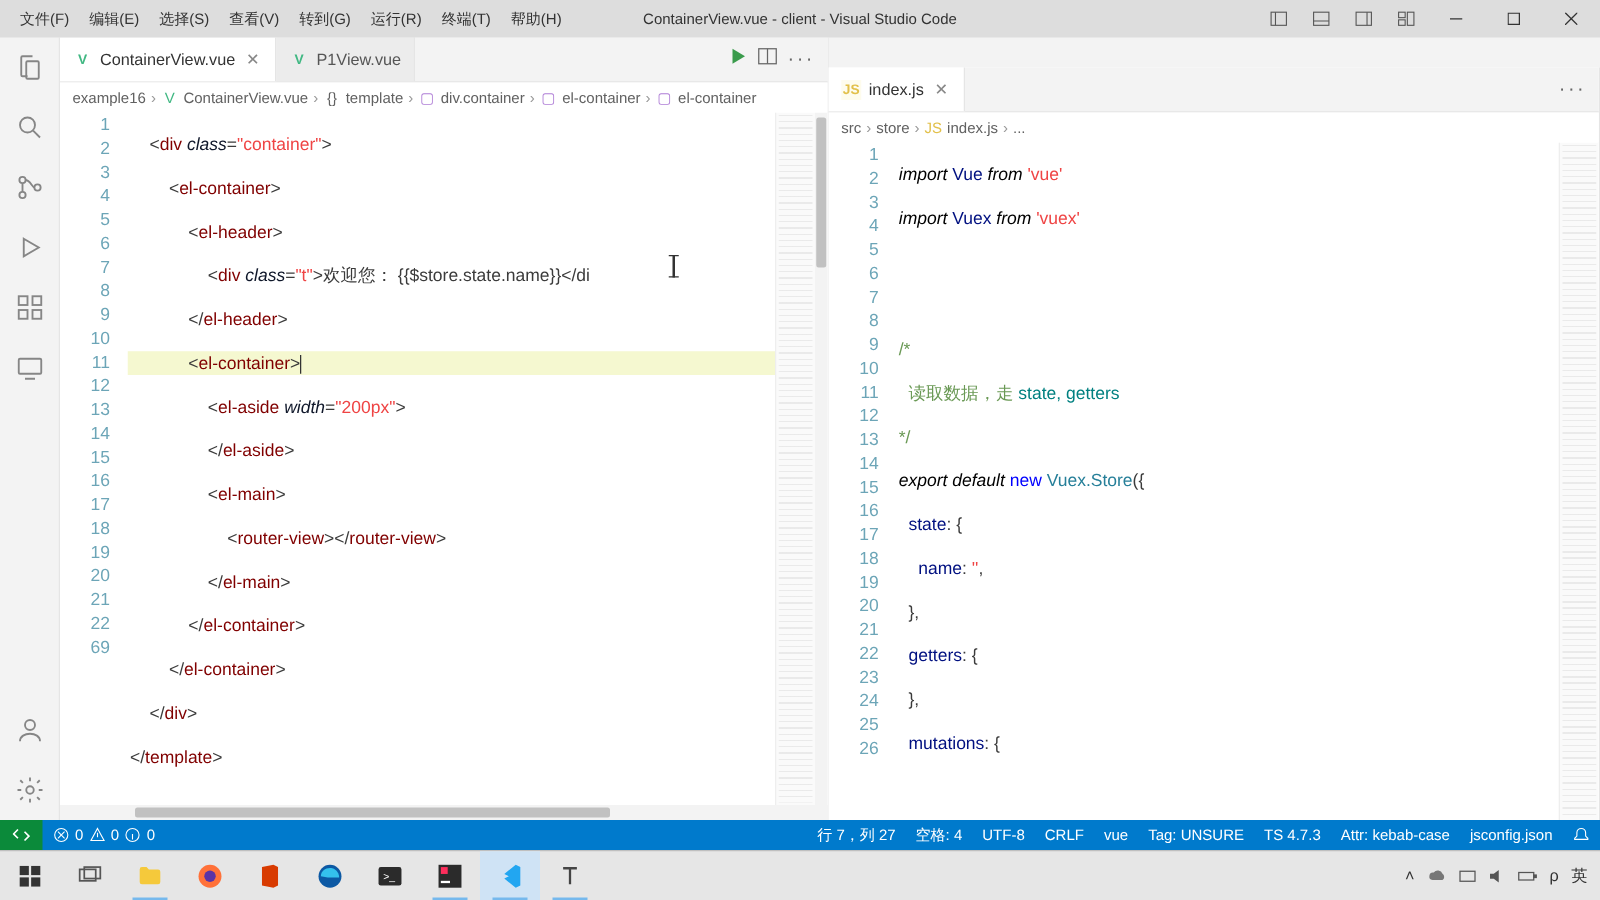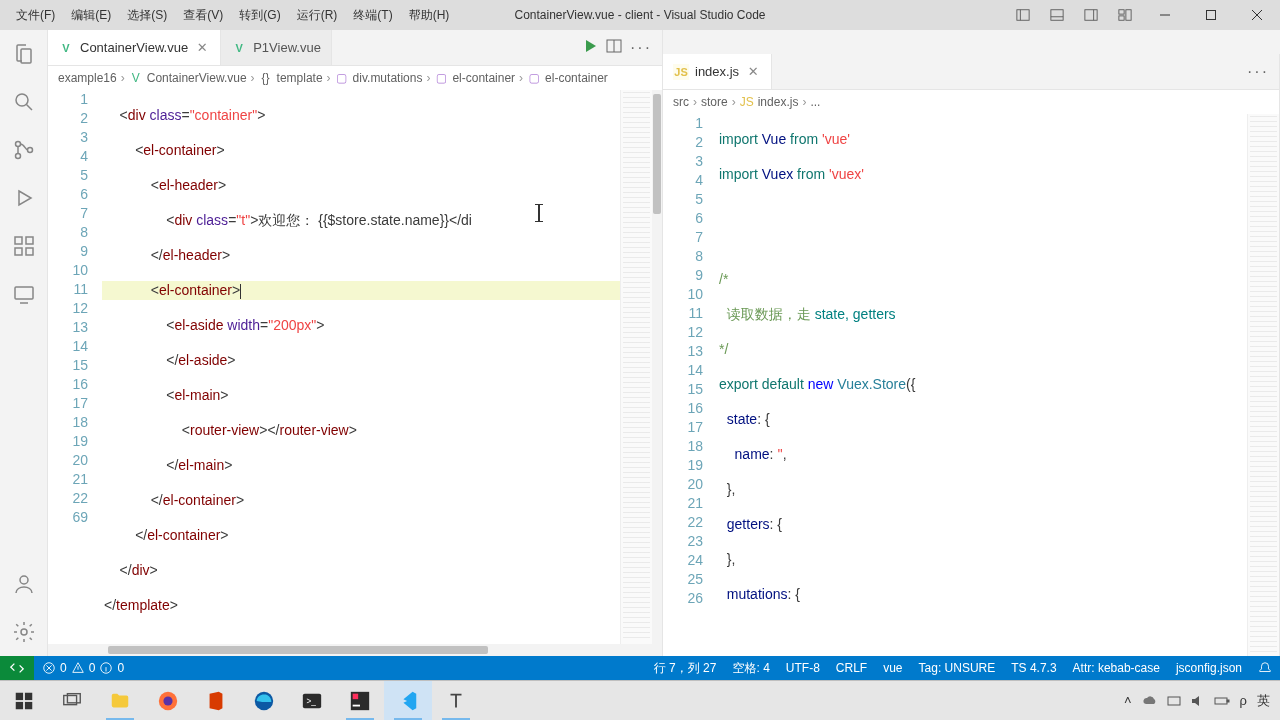--- a/index.html
+++ b/index.html
@@ -50,25 +50,25 @@
 .ln { height: 19px; line-height:19px; }
 .lines .ln { padding-left: 2px; }
 .hl-line { background: #f5f8d0; }
 .cursor-caret { display:inline-block; width: 1px; height: 15px; background: #333; vertical-align: middle; }
 .i-cursor { position:absolute; left: 436px; top: 114px; width:2px; height:18px; color:#333; }
 .i-cursor::before, .i-cursor::after { content:""; position:absolute; left:-3px; right:-3px; height:1px; background:#333; }
 .i-cursor::before{top:0;} .i-cursor::after{bottom:0;}
 .i-cursor .bar{ position:absolute; left:0; top:0; bottom:0; width:2px; background:#333; }
 
 .tk-tag { color:#800000; }
-.tk-attr { color:#4c1d95; }
+.tk-attr { color:#0f172a;font-style:italic; }
 .tk-str { color:#ef4444; }
 .tk-pun { color:#3b3b3b; }
 .tk-kw { color:#0000ff;text-align:center; }
-.tk-kw2 { color:#0f766e; }
+.tk-kw2 { color:#000000;font-style:italic; }
 .tk-fn { color:#795e26; }
 .tk-var { color:#001080; }
 .tk-prop { color:#001080; }
 .tk-cmt { color:#6a9955; }
 .tk-type { color:#267f99; }
 .tk-cn { color:#008080; }
 .tk-text { color:#3b3b3b; }
 
 .hscroll { height: 12px; background:#f3f3f3; position:relative; }
 .hscroll .thumb { position:absolute; top:2px; bottom:2px; left:60px; width:380px; background:#c1c1c1; border-radius:2px; }
@@ -240,21 +240,21 @@
       <div class="breadcrumbs">
         <span>example16</span>
           <span class="sep">›</span>
         <span class="bc-icon" style="color:#41b883">V</span>
         <span>ContainerView.vue</span>
           <span class="sep">›</span>
         <span class="bc-icon">{}</span>
         <span>template</span>
           <span class="sep">›</span>
         <span class="bc-icon" style="color:#b180d7">▢</span>
-        <span>div.mutations</span>
+        <span>div.container</span>
           <span class="sep">›</span>
         <span class="bc-icon" style="color:#b180d7">▢</span>
         <span>el-container</span>
           <span class="sep">›</span>
         <span class="bc-icon" style="color:#b180d7">▢</span>
         <span>el-container</span>
       </div>
       <div class="code-area">
         <div class="gutter">
           <div class="ln">1</div>

